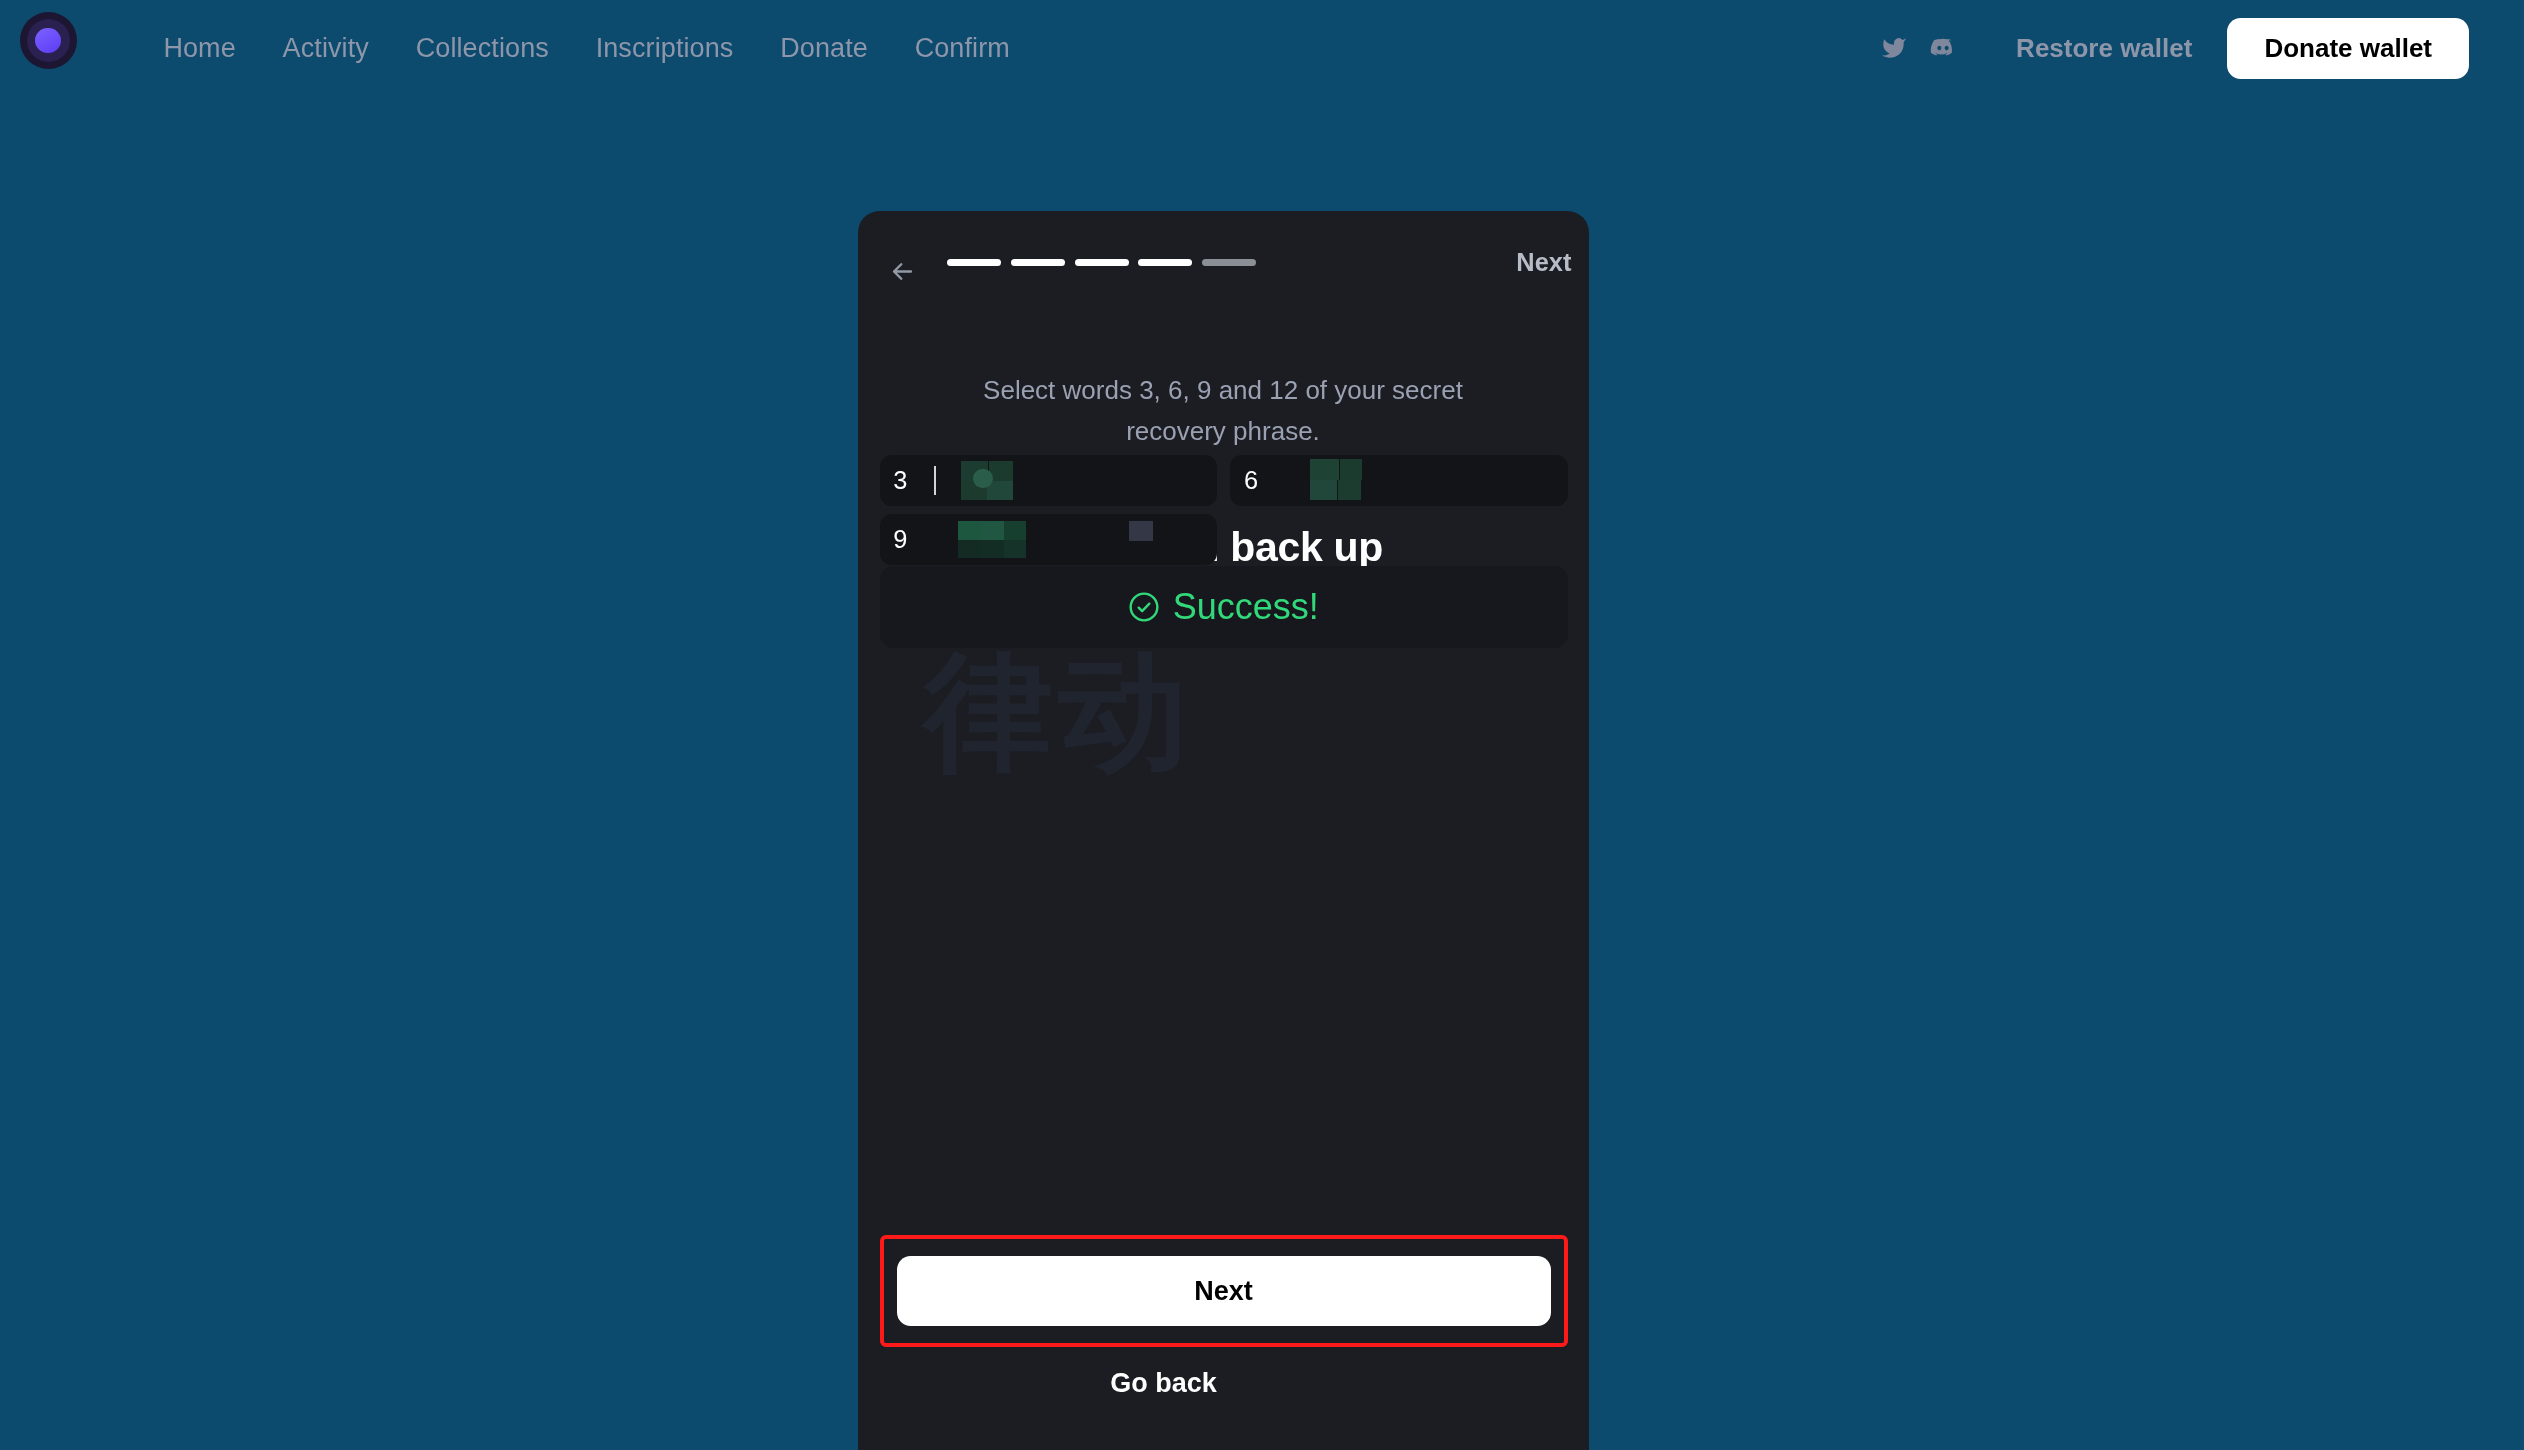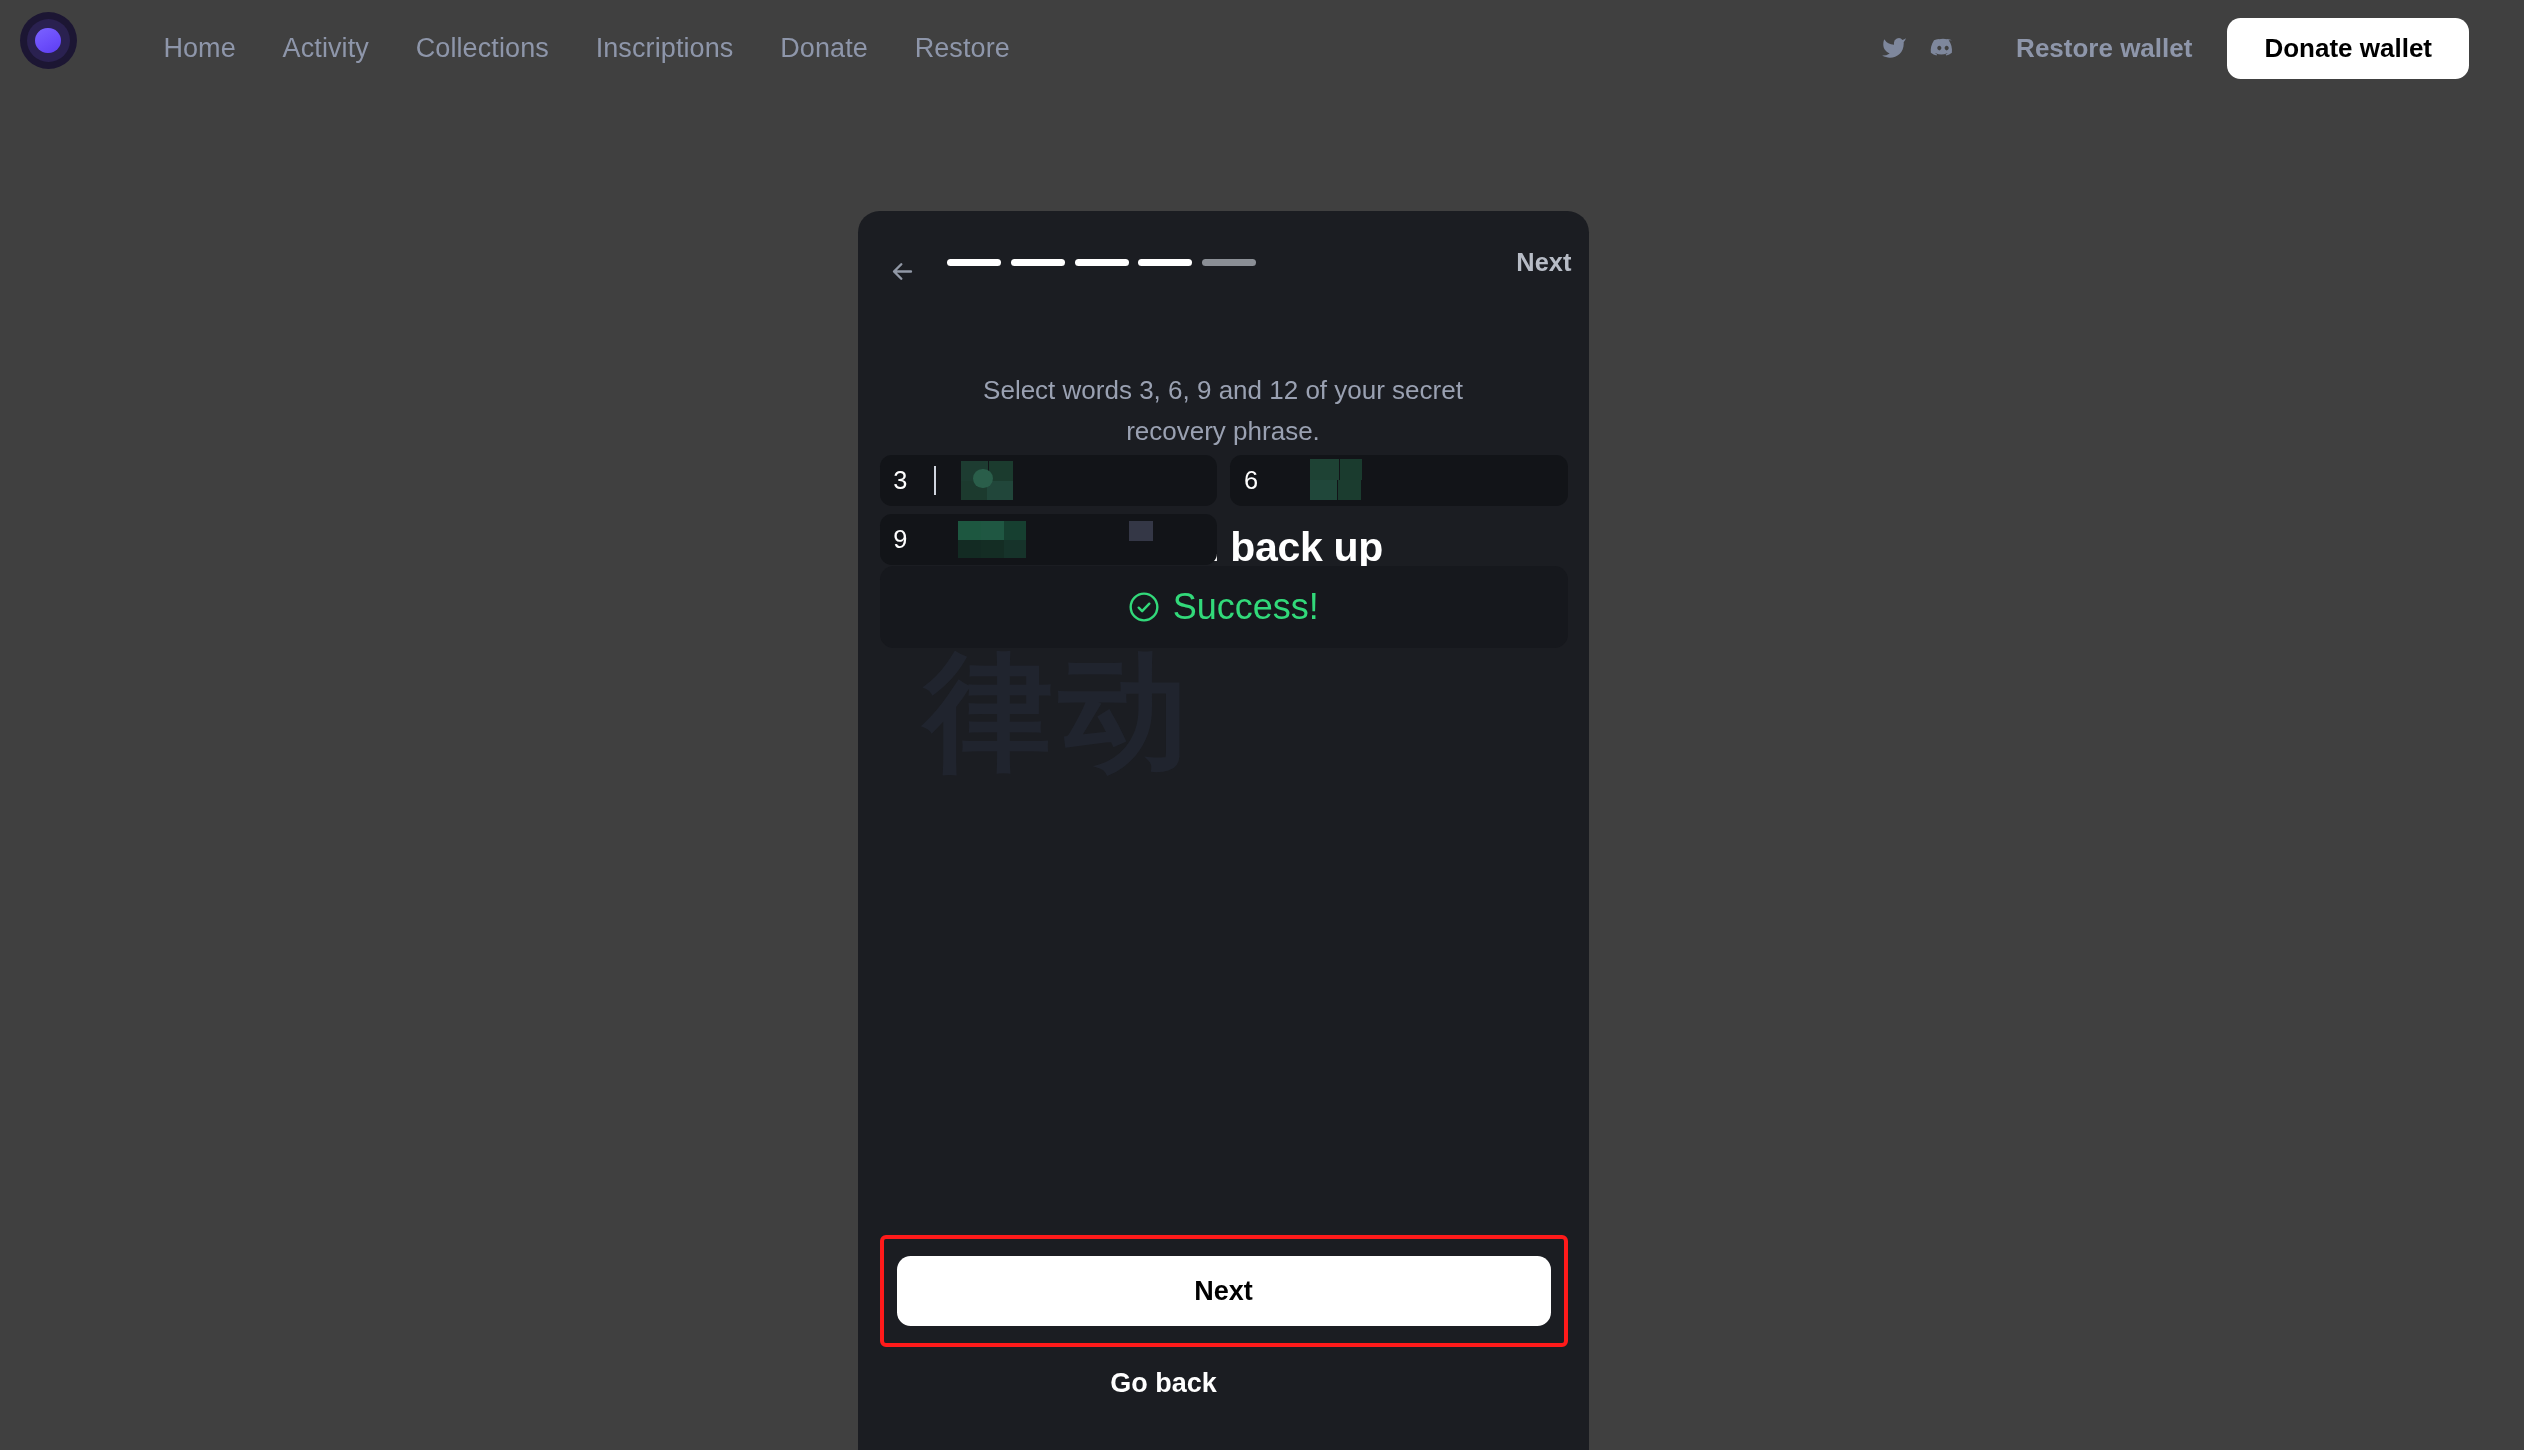--- a/index.html
+++ b/index.html
@@ -2,21 +2,21 @@
 <html><head>
 <meta charset="utf-8">
 <style>
   * { margin:0; padding:0; box-sizing:border-box; }
   html, body {
     width:2525px; height:1450px;
     background:#000000;
     font-family:"Liberation Sans", sans-serif;
     overflow:hidden;
   }
-  .page { position:relative; width:2525px; height:1450px; background:#404040; }
+  .page { position:relative; width:2525px; height:1450px; background:#0c4a6e; }
 
   
   .header {
     position:absolute; top:0; left:0; width:2525px; height:96px;
     display:flex; align-items:center;
   }
   .logo-wrap {
     position:absolute; left:17.6px; top:9.8px;
     width:61px; height:61px; display:flex; align-items:center; justify-content:center;
   }
@@ -201,21 +201,21 @@
         </div>
       </div>
     </div>
 
     <nav class="nav">
       <span class="nav-item">Home</span>
       <span class="nav-item">Activity</span>
       <span class="nav-item">Collections</span>
       <span class="nav-item">Inscriptions</span>
       <span class="nav-item">Donate</span>
-      <span class="nav-item">Restore</span>
+      <span class="nav-item">Confirm</span>
     </nav>
 
     <div class="header-right">
       <div class="social-icon">
         <svg viewBox="0 0 24 24">
             <path d="M23 3a10.9 10.9 0 0 1-3.14 1.53A4.48 4.48 0 0 0 12 8v1A10.66 10.66 0 0 1 3 4s-4 9 5 13a11.64 11.64 0 0 1-7 2c9 5 20 0 20-11.5a4.5 4.5 0 0 0-.08-.83A7.72 7.72 0 0 0 23 3z"></path>
           </svg>
       </div>
       <div class="social-gap"></div>
       <div class="social-icon">

